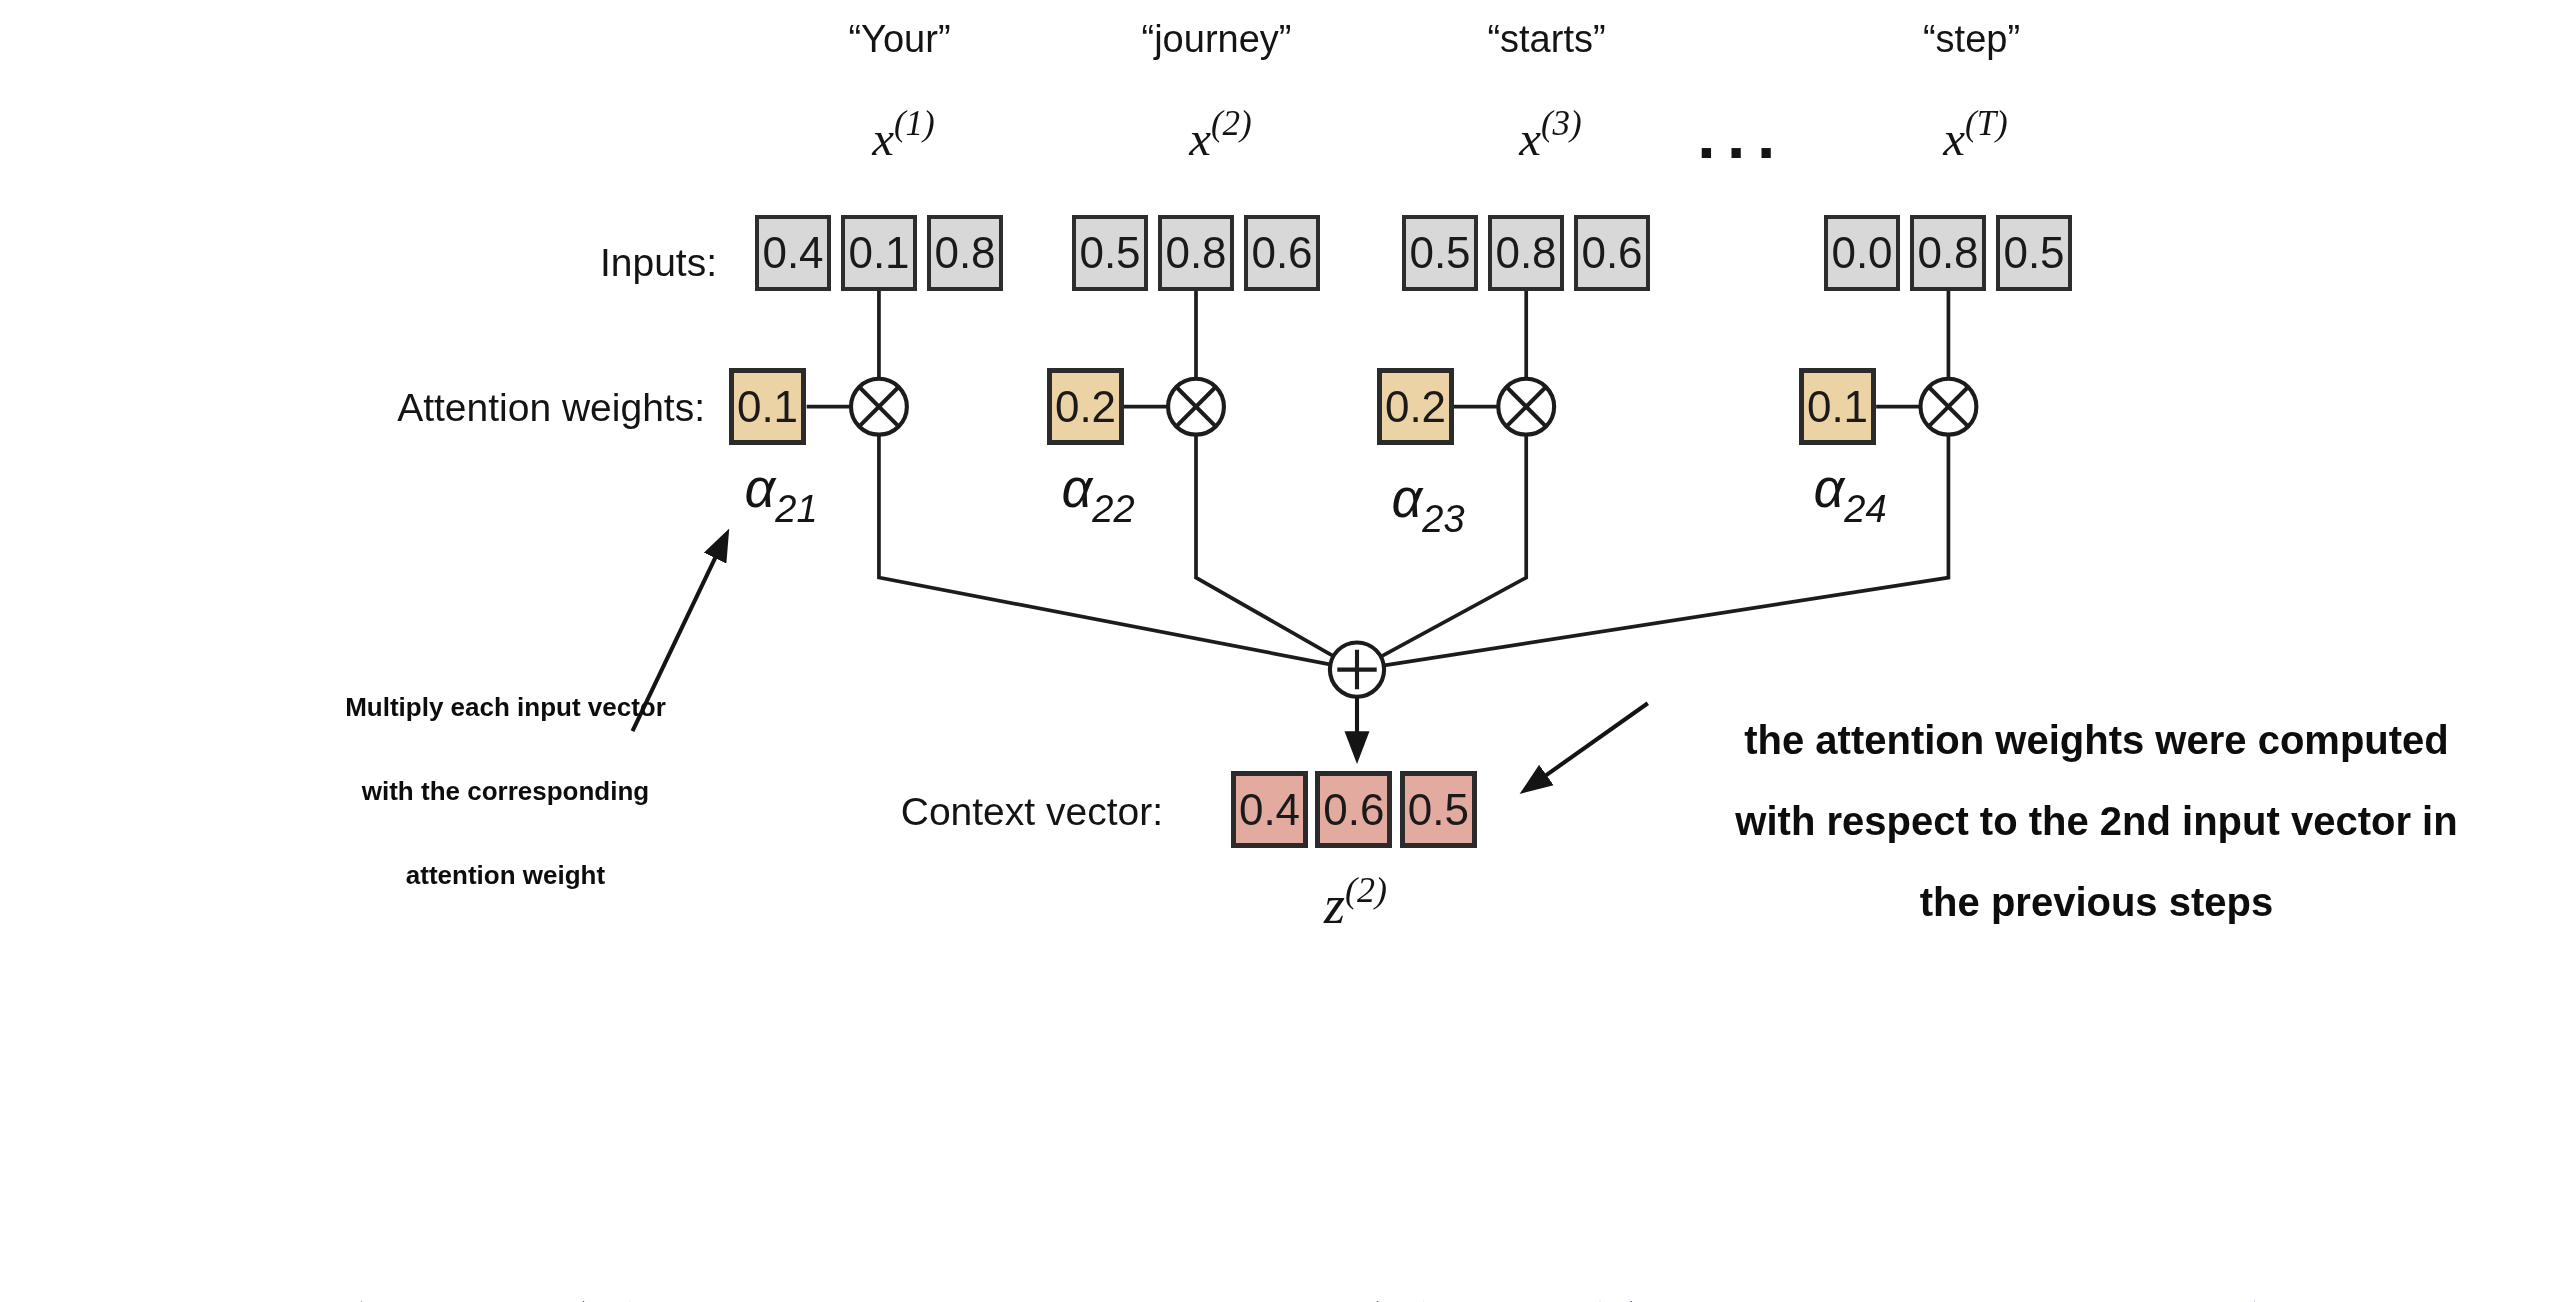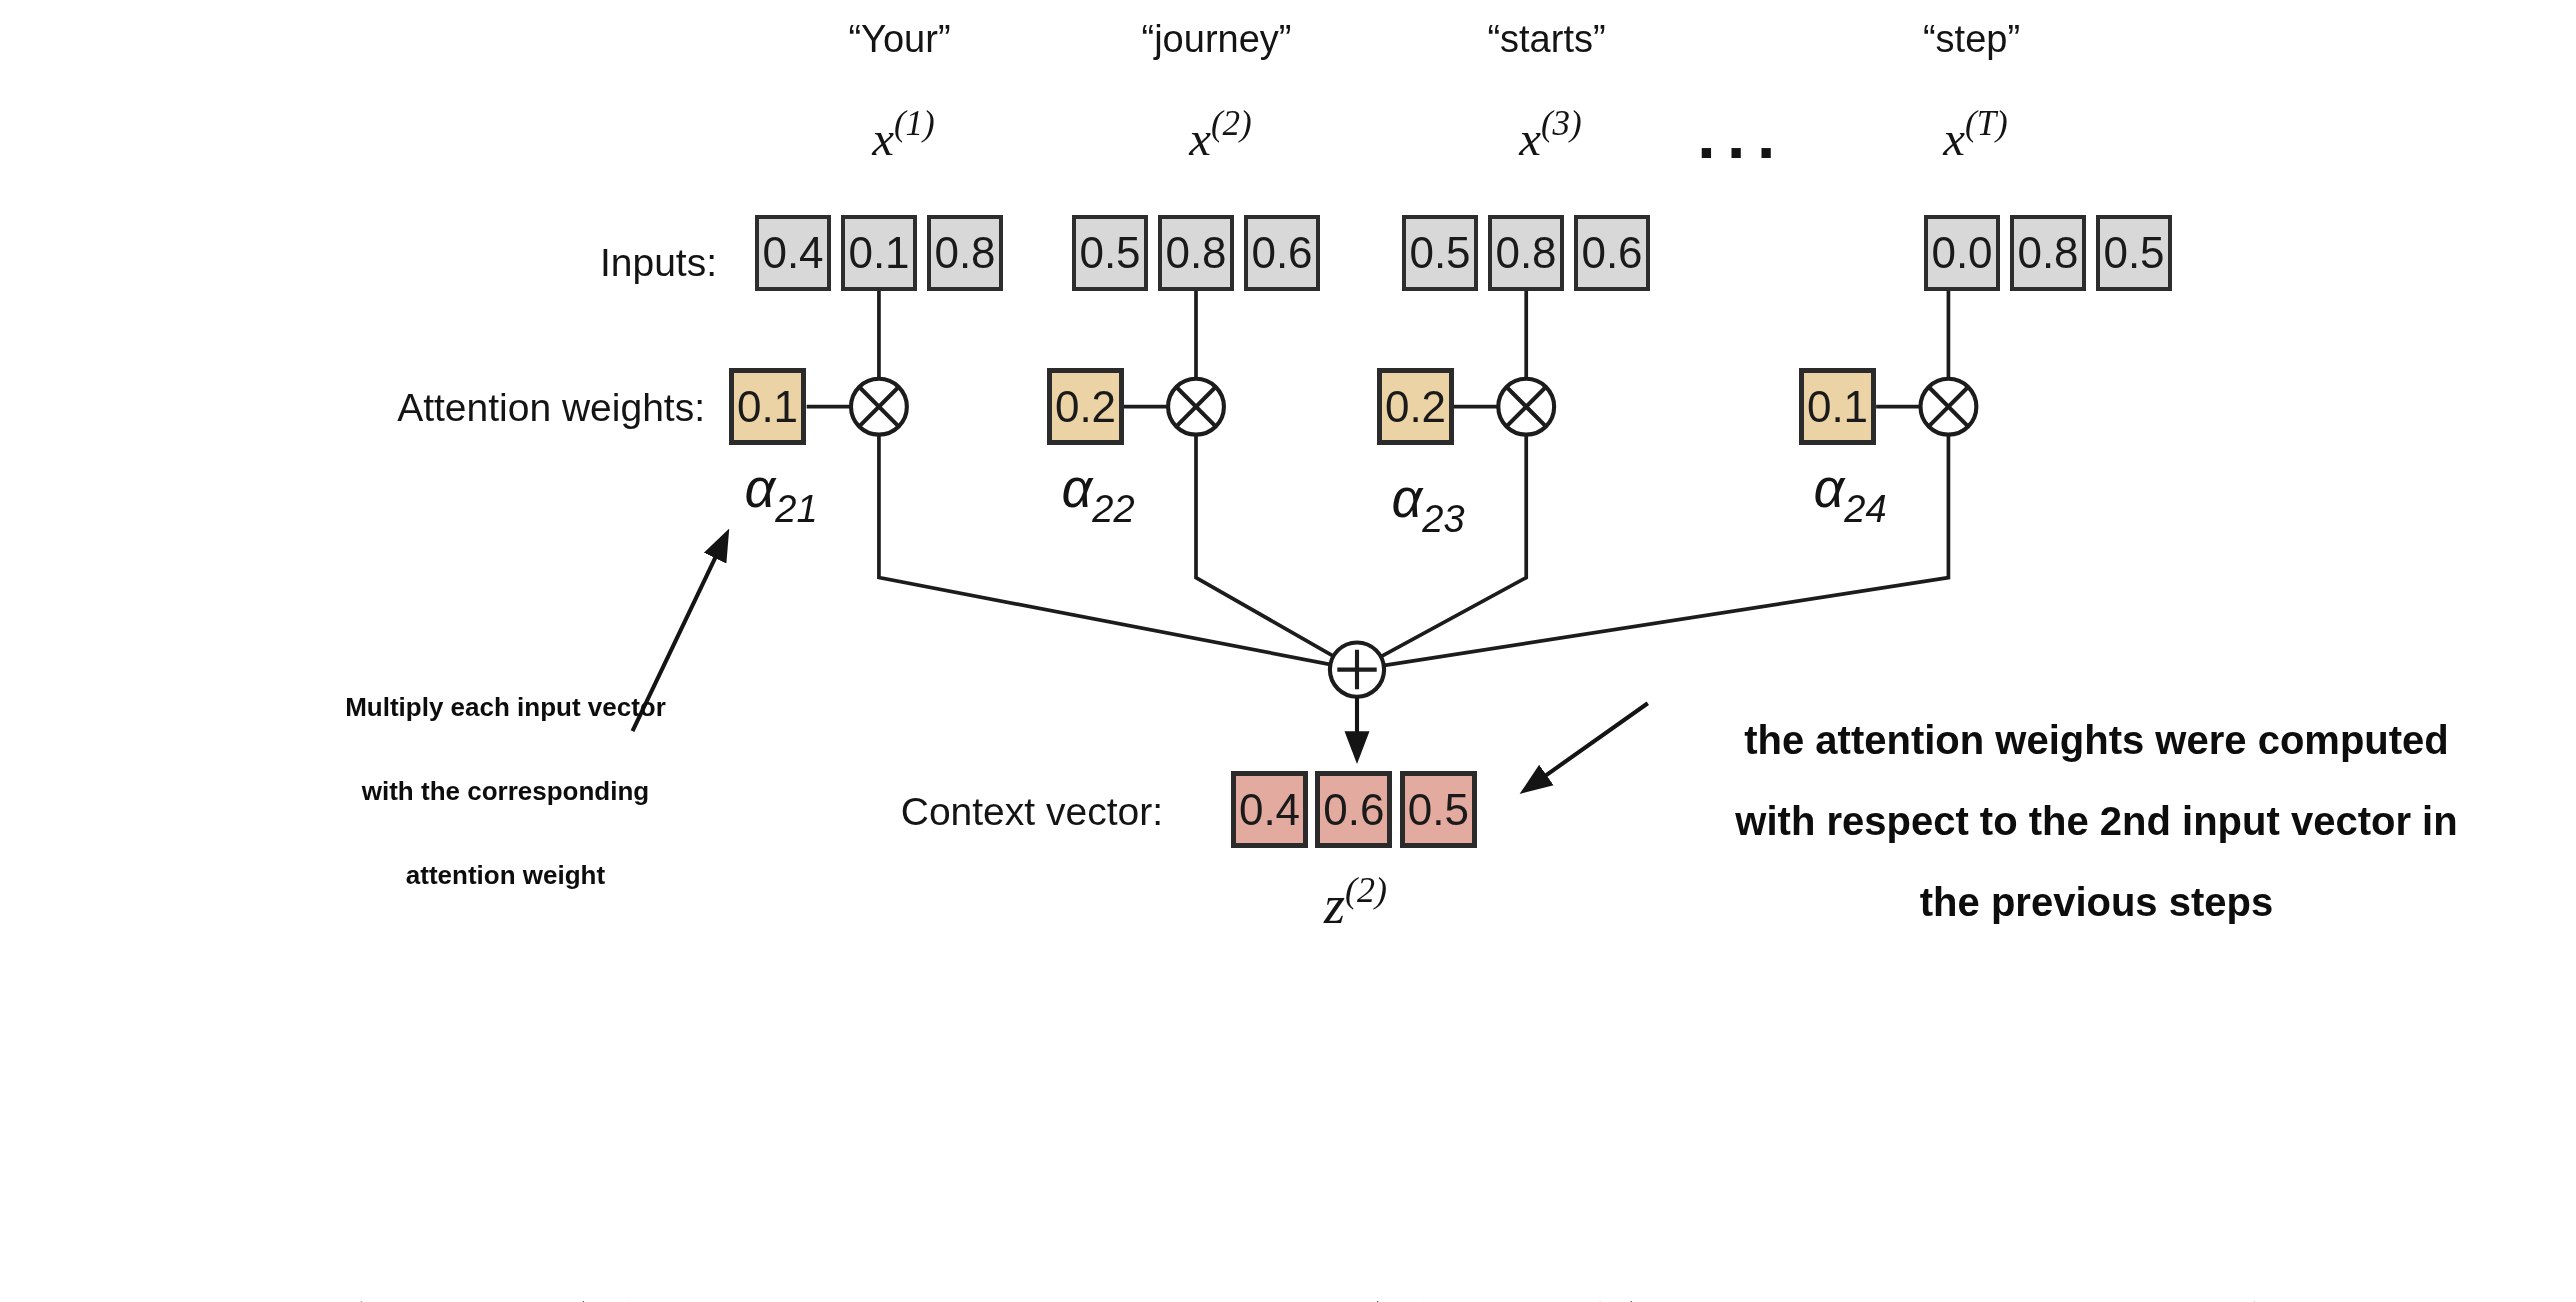--- a/index.html
+++ b/index.html
@@ -133,21 +133,21 @@
   <div class="abs vecrow" style="left:1072px;top:215px;">
     <div class="cell">0.5</div>
     <div class="cell">0.8</div>
     <div class="cell">0.6</div>
   </div>
   <div class="abs vecrow" style="left:1402px;top:215px;">
     <div class="cell">0.5</div>
     <div class="cell">0.8</div>
     <div class="cell">0.6</div>
   </div>
-  <div class="abs vecrow" style="left:1924px;top:215px;">
+  <div class="abs vecrow" style="left:1824px;top:215px;">
     <div class="cell">0.0</div>
     <div class="cell">0.8</div>
     <div class="cell">0.5</div>
   </div>
 
   <div class="abs rowlab" style="left:212px;top:386px;width:493px;">Attention weights:</div>
 
   <div class="abs wcell" style="left:729px;top:368px;">0.1</div>
   <div class="abs wcell" style="left:1047px;top:368px;">0.2</div>
   <div class="abs wcell" style="left:1377px;top:368px;">0.2</div>

